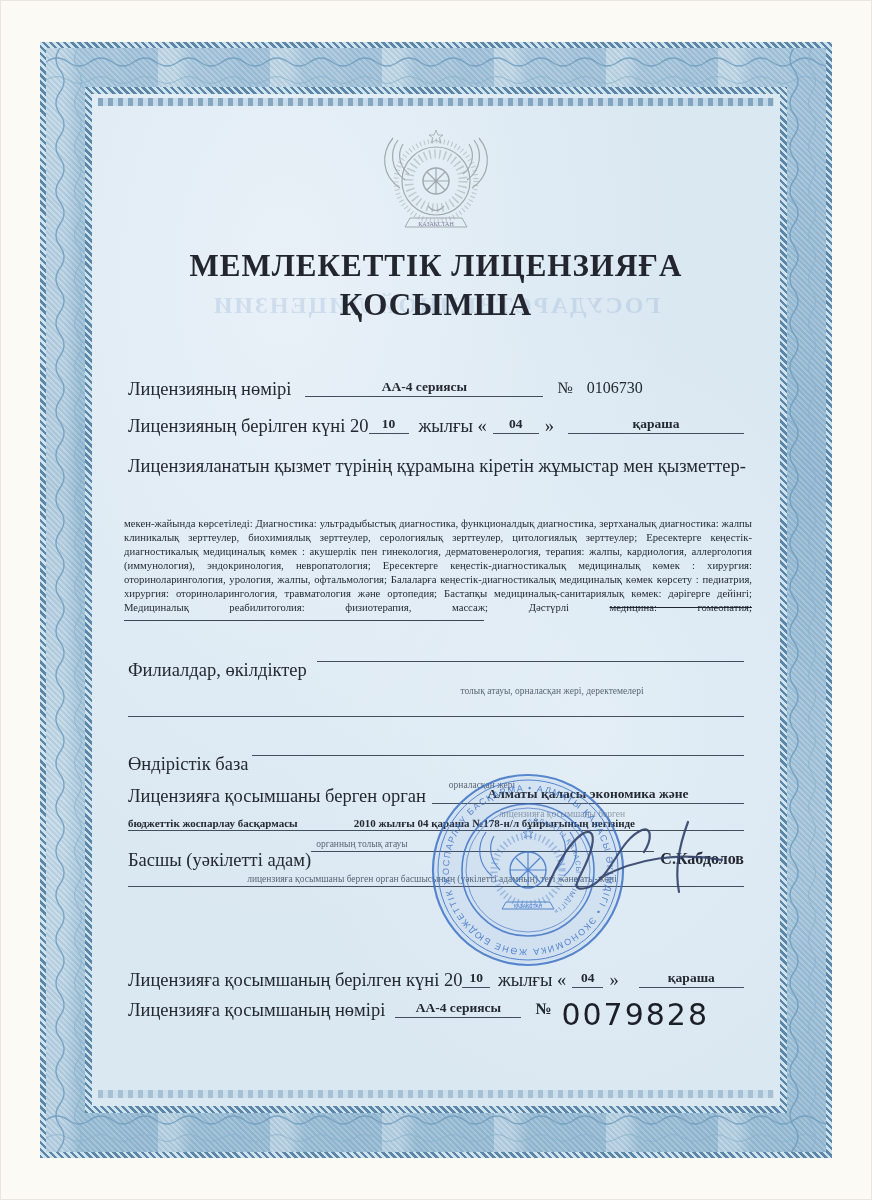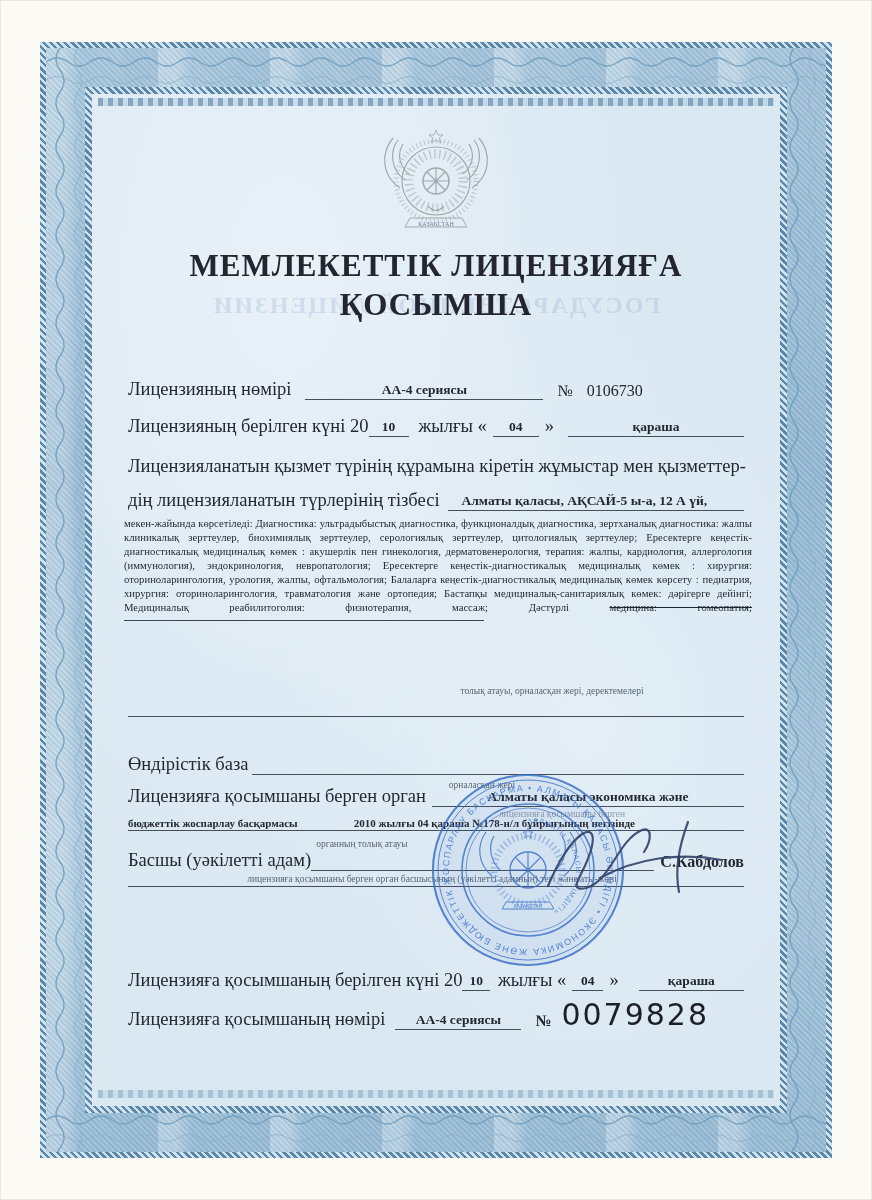--- a/index.html
+++ b/index.html
@@ -25,21 +25,21 @@
           radial-gradient(ellipse at 72% 62%,#e3eef6 0%,rgba(227,238,246,0) 45%),
           #dae8f2;}
   .microband{position:absolute;left:6px;right:6px;height:8px;opacity:.85;
         background:repeating-linear-gradient(90deg,rgba(60,110,150,.65) 0 5px,rgba(160,195,220,.5) 5px 10px);}
   .microband.bottom{opacity:.5;}
   
   .title{position:absolute;left:0;right:0;text-align:center;font-weight:bold;
          font-size:31px;line-height:39px;letter-spacing:1px;color:#23262e;z-index:3;}
   .mirror{position:absolute;left:0;right:0;text-align:center;transform:scaleX(-1);
           font-weight:bold;font-size:24px;letter-spacing:2px;color:#4d7cba;opacity:.16;z-index:2;}
-  .row{position:absolute;left:36px;right:36px;display:flex;align-items:flex-end;z-index:3;}
+  .row{position:absolute;left:36px;right:36px;display:flex;align-items:flex-start;z-index:3;}
   .lbl{font-size:18.5px;white-space:nowrap;}
   .ul{border-bottom:1.2px solid #454e5c;text-align:center;font-weight:bold;font-size:13.5px;
       padding:0 4px 1px 4px;white-space:nowrap;}
   .fill{flex:1;}
   .val{font-weight:bold;font-size:11px;font-family:Liberation Serif, serif;}
   .plain{font-size:16px;padding-left:14px;white-space:nowrap;}
   .cap{position:absolute;font-size:9.5px;color:#5a6574;z-index:3;text-align:center;}
   .para{position:absolute;left:32px;right:28px;font-size:10.7px;line-height:14px;
         text-align:justify;color:#1f2630;z-index:3;}
   .struck{text-decoration:line-through;}
@@ -118,30 +118,30 @@
       <span class="lbl" style="padding-left:10px;">жылғы «</span>
       <span class="ul" style="width:38px;margin-left:6px;">04</span>
       <span class="lbl" style="padding-left:6px;">»</span>
       <span class="ul" style="width:168px;margin-left:14px;">қараша</span>
     </div>
 
     <div class="row" style="top:362px;">
       <span class="lbl">Лицензияланатын қызмет түрінің құрамына кіретін жұмыстар мен қызметтер-</span>
     </div>
 
-    <div class="row" style="top:396px;">
-      <span class="lbl">дің лицензияланатын түрлерінің тізбесі</span>
-      <span class="ul fill" style="margin-left:8px;text-align:left;padding-left:14px;">Алматы қаласы, АҚСАЙ-5 ы-а, 12 А үй,</span>
-    </div>
 
     <div class="para" style="top:422px;">
       <span>мекен-жайында көрсетіледі: Диагностика: ультрадыбыстық диагностика, функционалдық диагностика, зертханалық диагностика: жалпы клиникалық зерттеулер, биохимиялық зерттеулер, серологиялық зерттеулер, цитологиялық зерттеулер; Ересектерге кеңестік-диагностикалық медициналық көмек : акушерлік пен гинекология, дерматовенерология, терапия: жалпы, кардиология, аллергология (иммунология), эндокринология, невропатология; Ересектерге кеңестік-диагностикалық медициналық көмек : хирургия: оториноларингология, урология, жалпы, офтальмология; Балаларға кеңестік-диагностикалық медициналық көмек көрсету : педиатрия, хирургия: оториноларингология, травматология және ортопедия; Бастапқы медициналық-санитариялық көмек: дәрігерге дейінгі; Медициналық реабилитоголия: физиотерапия, массаж; Дәстүрлі</span>
       <span class="struck">медицина: гомеопатия;</span><span style="display:inline-block;width:360px;border-bottom:1px solid #3c4654;transform:translateY(-4px);"></span>
     </div>
 
+    <div class="row" style="top:566px;">
+      <span class="lbl">Филиалдар, өкілдіктер</span>
+      <span class="ul fill" style="margin-left:10px;"></span>
+    </div>
     <div class="cap" style="top:592px;left:280px;width:360px;">толық атауы, орналасқан жері, деректемелері</div>
 
     <div class="row" style="top:621px;">
       <span class="ul fill"></span>
     </div>
 
     <div class="row" style="top:660px;">
       <span class="lbl">Өндірістік база</span>
       <span class="ul fill" style="margin-left:4px;"></span>
     </div>

